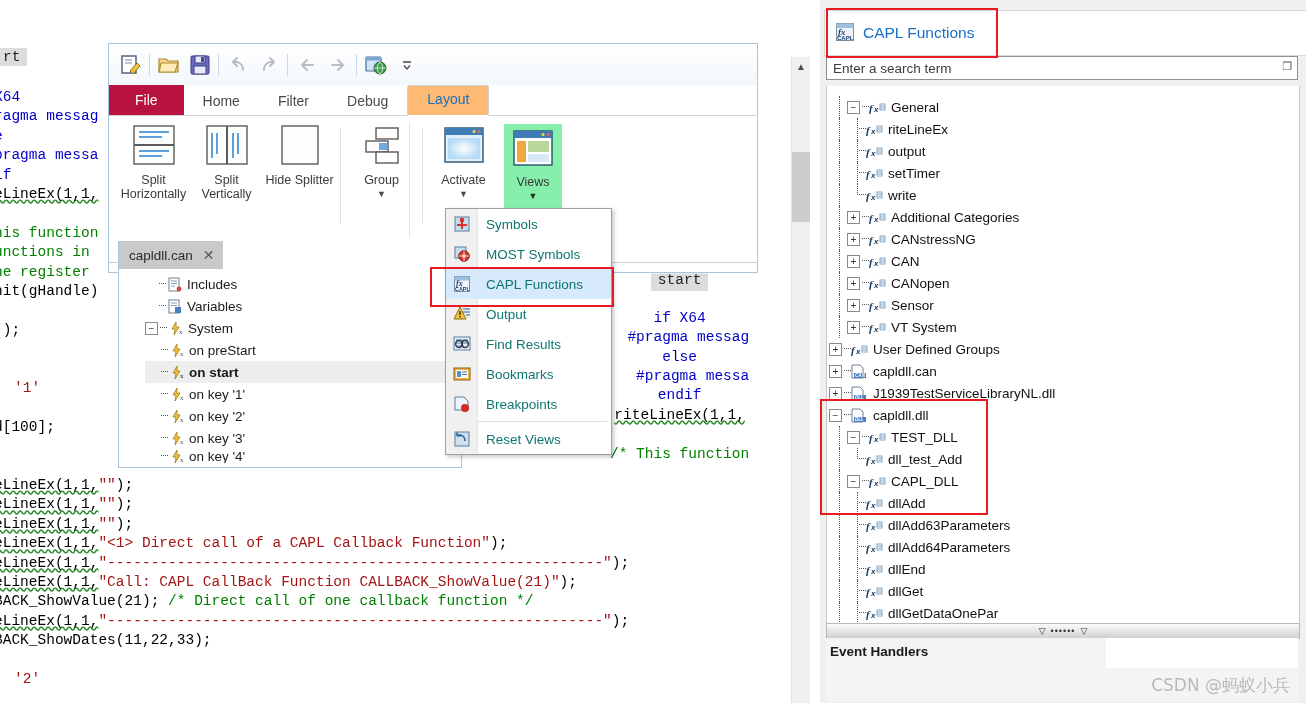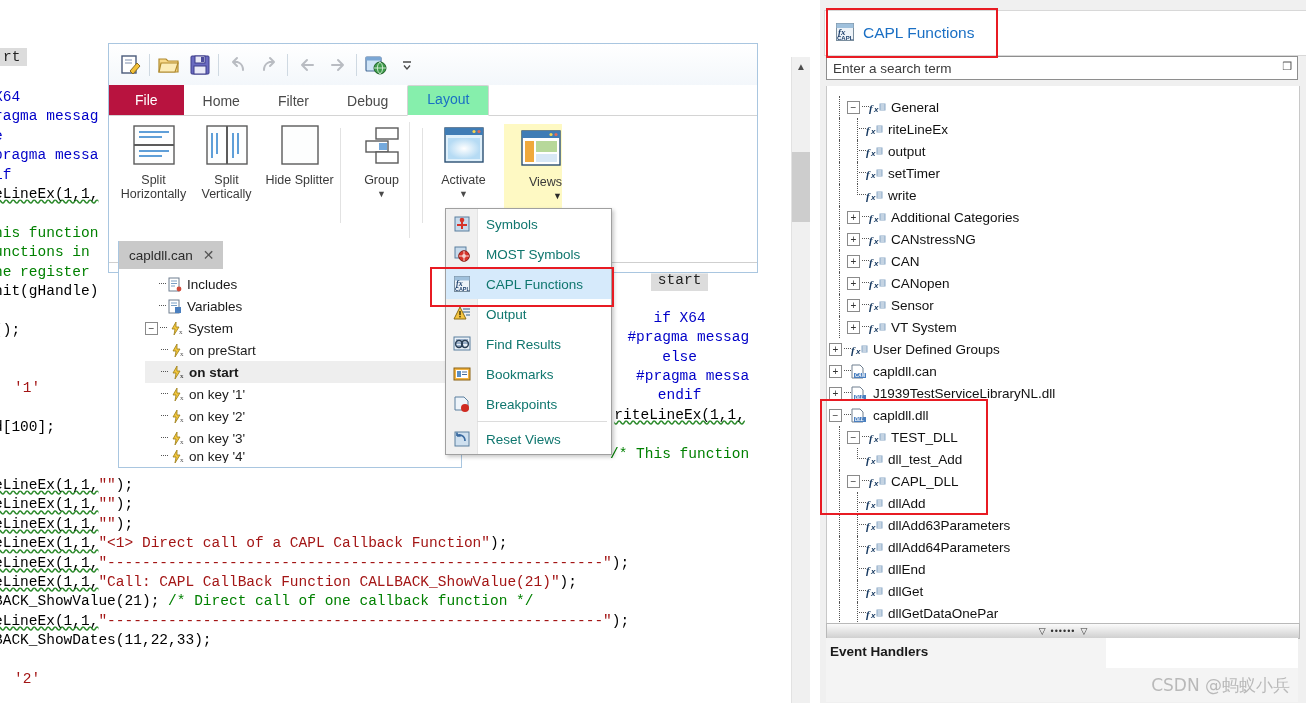--- a/index.html
+++ b/index.html
@@ -59,32 +59,32 @@
   #tabstrip{
     height:30px;display:flex;align-items:flex-end;position:relative;
     border-bottom:1px solid #d4d4d4;background:#fff;
   }
   .rtab{
     height:29px;line-height:29px;padding:0 19px;font-size:14px;color:#4a4a4a;
     position:relative;top:1px;
   }
   .rtab.file{background:#b8133f;color:#fff;padding:0 26px;height:30px;line-height:30px;top:0;}
   .rtab.active{
-    color:#1a6fc4;background:#86efac;border:1px solid #d4d4d4;border-bottom:1px solid #fff;
+    color:#1a6fc4;background:#fdba74;border:1px solid #d4d4d4;border-bottom:1px solid #fff;
     border-radius:2px 2px 0 0;height:29px;line-height:27px;text-align:center;
   }
   
   #ribbon-body{height:155px;position:relative;background:#fff;}
   .rib-row{display:flex;align-items:flex-start;padding-top:8px;}
   .big-btn{
     width:73px;display:flex;flex-direction:column;align-items:center;
     font-size:12.5px;color:#3a3a3a;line-height:14px;text-align:center;
   }
   .big-btn .glyph{margin-bottom:4px;}
-  .big-btn.sel{background:#fef9c3;align-items:flex-end;}
+  .big-btn.sel{background:#86efac;}
   .vsep{width:1px;background:#e2e2e2;height:95px;margin:4px 4px 0 4px;}
   .grp-divider{position:absolute;top:6px;width:1px;height:116px;background:#e4e4e4;}
   
   #file-dock{
     position:absolute;left:118px;top:241px;width:342px;height:226px;
     background:#fff;border:1px solid #a9c6e0;border-top:none;
   }
   #file-dock-tabs{height:28px;background:#ffffff;display:flex;align-items:stretch;}
   .dtab{
     background:#c9c9c9;color:#2b2b2b;font-size:13.5px;display:flex;align-items:center;

